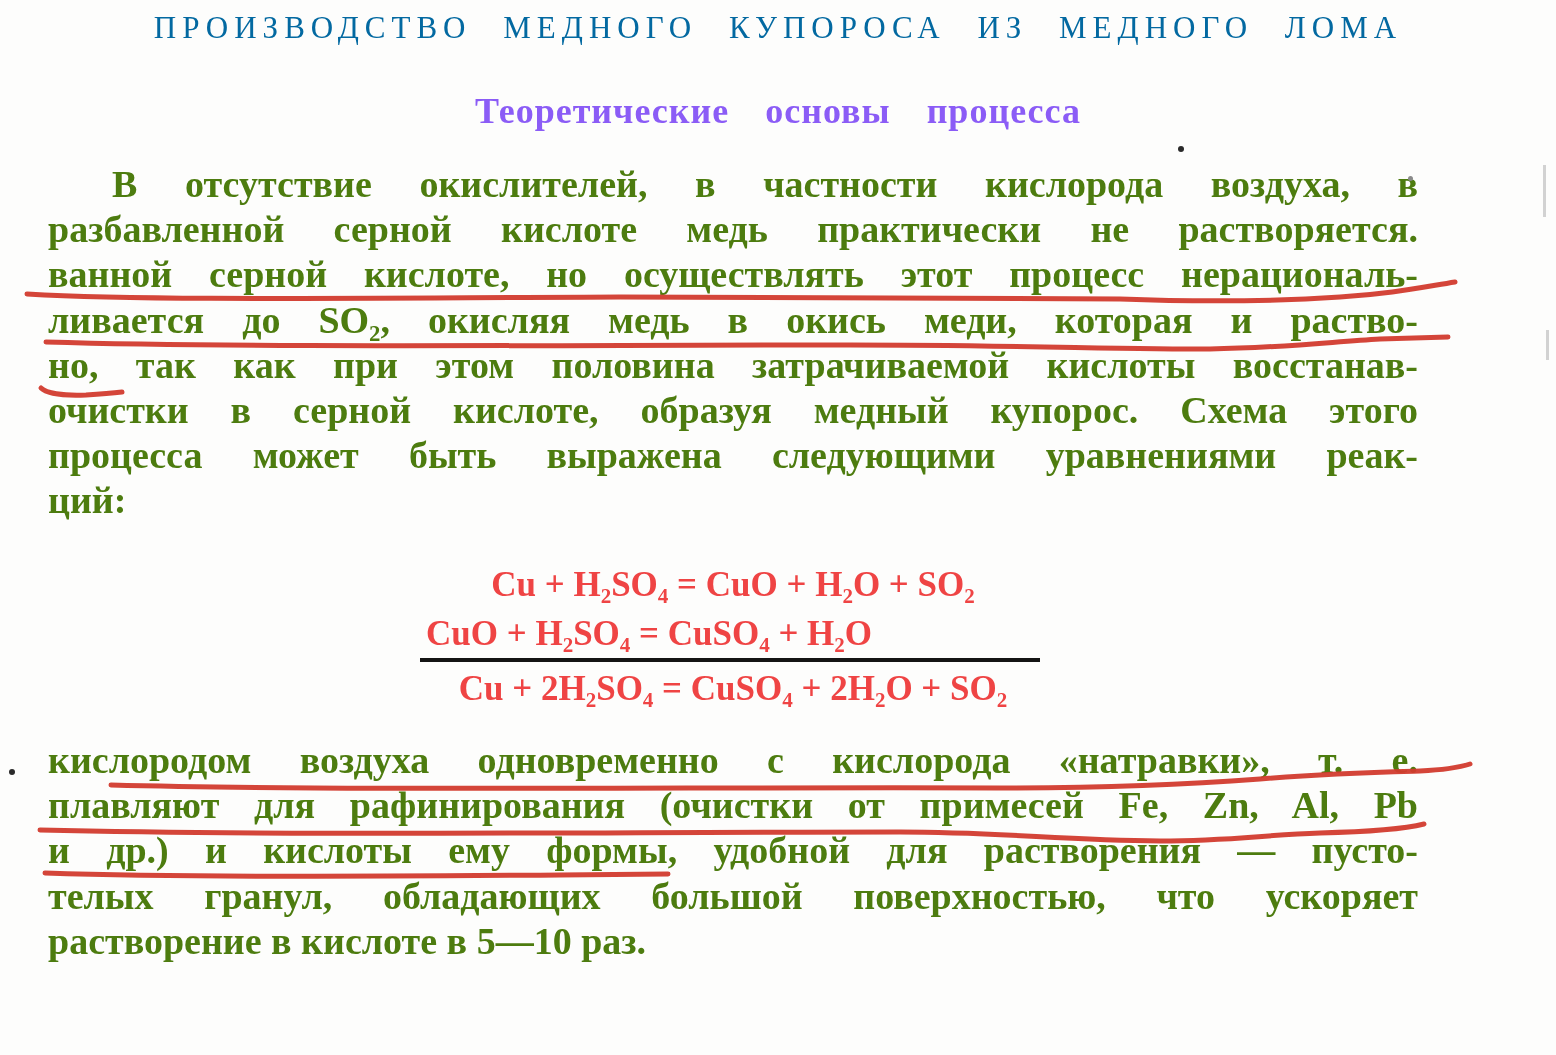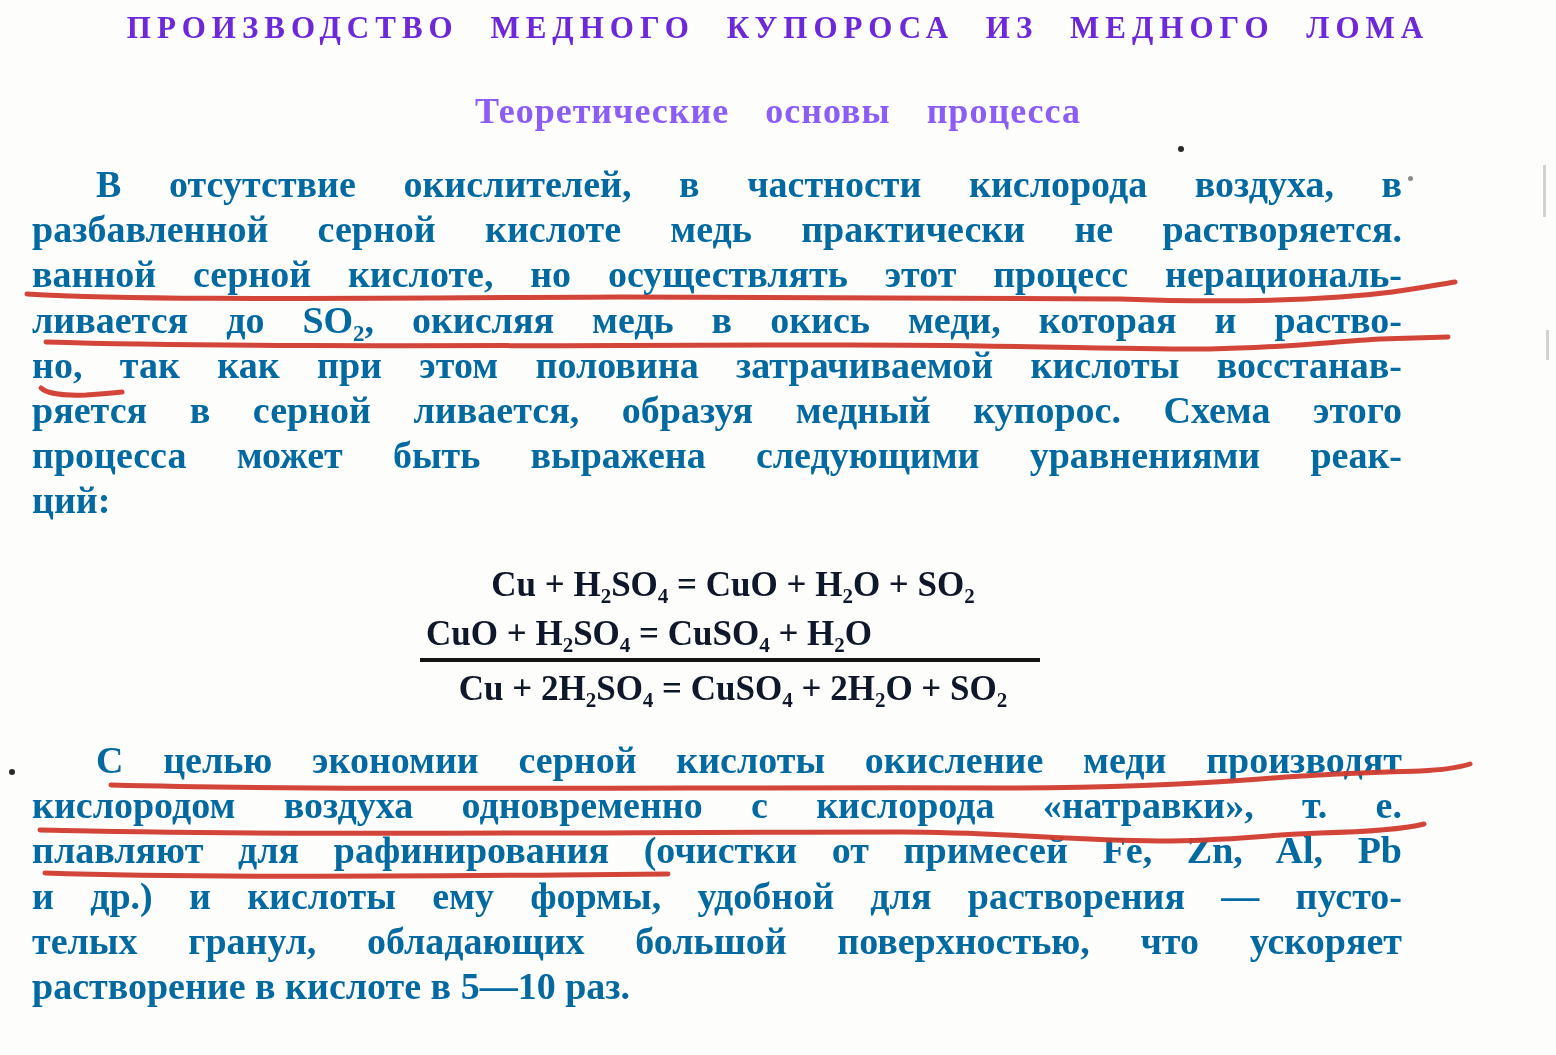--- a/index.html
+++ b/index.html
@@ -12,65 +12,65 @@
     font-family: "Liberation Serif", "DejaVu Serif", serif;
     color: #141414;
   }
 
   
   .doc-title {
     position: absolute;
     top: 10px; left: 0; width: 100%;
     text-align: center;
     font-size: 31px;
-    font-weight: 700;
+    font-weight: 400;
     letter-spacing: 6px;
     word-spacing: 18px;
-    color: #6d28d9;
+    color: #0369a1;
   }
   .doc-subtitle {
     position: absolute;
     top: 90px; left: 0; width: 100%;
     text-align: center;
     font-size: 36px;
     font-weight: 700;
     letter-spacing: 1px;
     word-spacing: 26px;
     color: #8b5cf6;
   }
 
   
   .para {
     position: absolute;
-    left: 32px;
+    left: 48px;
     width: 1370px;
     font-size: 38px;
     font-weight: 700;
-    color: #0369a1;
+    color: #4d7c0f;
   }
   .para .line {
     height: 45.2px;
     line-height: 45.2px;
     text-align: justify;
     text-align-last: justify;
     overflow: visible;
   }
   .para .line.indent { padding-left: 64px; }
   .para .line.endline { text-align-last: left; }
   #para1 { top: 162px; }
   #para2 { top: 738px; }
 
   
   .equations {
     position: absolute;
     top: 560px; left: 420px; width: 626px;
     font-family: "Liberation Serif", "DejaVu Serif", serif;
     font-size: 35px;
     font-weight: 700;
-    color: #0f172a;
+    color: #ef4444;
   }
   .eq { height: 49px; line-height: 49px; white-space: nowrap; }
   .eq.centered { text-align: center; }
   .eq.leftward { text-align: left; padding-left: 6px; }
   .eq-rule {
     height: 0;
     border: none;
     border-top: 4px solid #141414;
     margin: 0 0 2px 0;
     width: 620px;
@@ -108,34 +108,33 @@
 
   <div class="doc-title">ПРОИЗВОДСТВО МЕДНОГО КУПОРОСА ИЗ МЕДНОГО ЛОМА</div>
   <div class="doc-subtitle">Теоретические основы процесса</div>
 
   <div class="para" id="para1">
     <div class="line indent">В отсутствие окислителей, в частности кислорода воздуха, в</div>
     <div class="line">разбавленной серной кислоте медь практически не растворяется.</div>
     <div class="line">ванной серной кислоте, но осуществлять этот процесс нерациональ-</div>
     <div class="line">ливается до SO₂, окисляя медь в окись меди, которая и раство-</div>
     <div class="line">но, так как при этом половина затрачиваемой кислоты восстанав-</div>
-    <div class="line">ряется в серной ливается, образуя медный купорос. Схема этого</div>
+    <div class="line">очистки в серной кислоте, образуя медный купорос. Схема этого</div>
     <div class="line">процесса может быть выражена следующими уравнениями реак-</div>
     <div class="line endline">ций:</div>
   </div>
 
   <div class="equations">
     <div class="eq centered">Cu + H₂SO₄ = CuO + H₂O + SO₂</div>
     <div class="eq leftward">CuO + H₂SO₄ = CuSO₄ + H₂O</div>
     <hr class="eq-rule">
     <div class="eq centered">Cu + 2H₂SO₄ = CuSO₄ + 2H₂O + SO₂</div>
   </div>
 
   <div class="para" id="para2">
-    <div class="line indent">С целью экономии серной кислоты окисление меди производят</div>
     <div class="line">кислородом воздуха одновременно с кислорода «натравки», т. е.</div>
     <div class="line">плавляют для рафинирования (очистки от примесей Fe, Zn, Al, Pb</div>
     <div class="line">и др.) и кислоты ему формы, удобной для растворения — пусто-</div>
     <div class="line">телых гранул, обладающих большой поверхностью, что ускоряет</div>
     <div class="line endline">растворение в кислоте в 5—10 раз.</div>
   </div>
 
   <svg class="pen-overlay" width="1556" height="1055" viewBox="0 0 1556 1055">
     <path d="M27 294 C 150 301, 350 298, 620 297 C 850 297, 1000 299, 1120 299 C 1200 302, 1280 301, 1340 297 C 1390 294, 1418 288, 1455 282"></path>
     <path d="M46 342 C 250 348, 550 345, 850 345 C 1000 345, 1120 349, 1210 349 C 1280 348, 1330 342, 1380 339 L 1448 337"></path>

